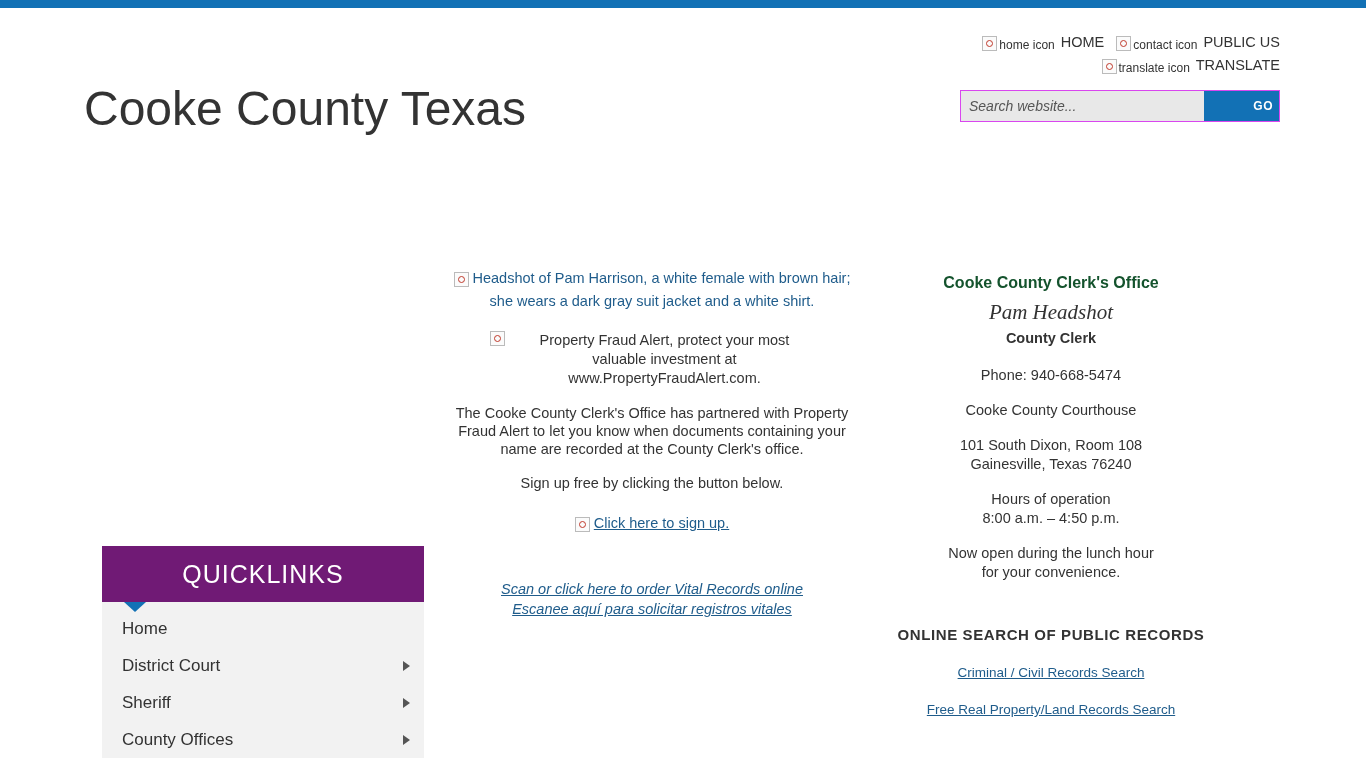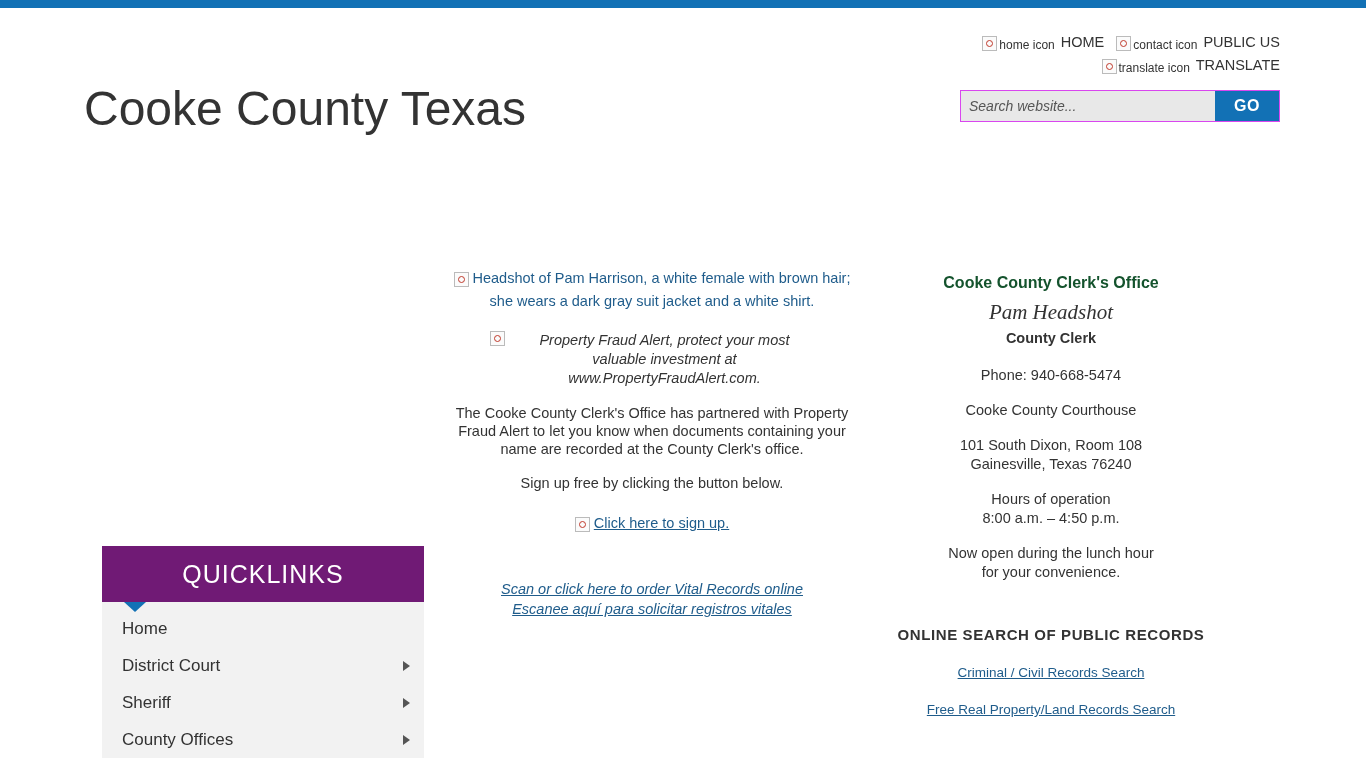--- a/index.html
+++ b/index.html
@@ -96,29 +96,30 @@
     font-style: italic;
     font-size: 14px;
     color: #555555;
     padding: 0 8px;
   }
   .search-input::placeholder {
     color: #555555;
     font-style: italic;
   }
   .search-go {
-    width: 64px;
+    width: 75px;
     background: #1271b5;
     color: #ffffff;
     border: none;
     font-family: "Liberation Sans", sans-serif;
-    font-size: 16px;
+    font-size: 12px;
     font-weight: bold;
     letter-spacing: 0.5px;
     cursor: pointer;
+    text-align: right;
   }
   
   .quicklinks {
     position: absolute;
     left: 102px;
     top: 546px;
     width: 322px;
   }
   .ql-header {
     height: 56px;
@@ -183,21 +184,20 @@
     line-height: 20px;
   }
   .center-p { margin: 0 0 0 0; padding: 16px 0 0 0; }
   .fraud-block {
     display: flex;
     align-items: flex-start;
     justify-content: center;
     gap: 6px;
     line-height: 19px;
     padding-top: 20px;
-    font-style: italic;
   }
   .fraud-text { width: 300px; text-align: center; }
   .signup-link {
     display: inline-block;
     padding-top: 22px;
     color: #1f5c8b;
     text-decoration: underline;
   }
   .vital-link {
     display: block;

